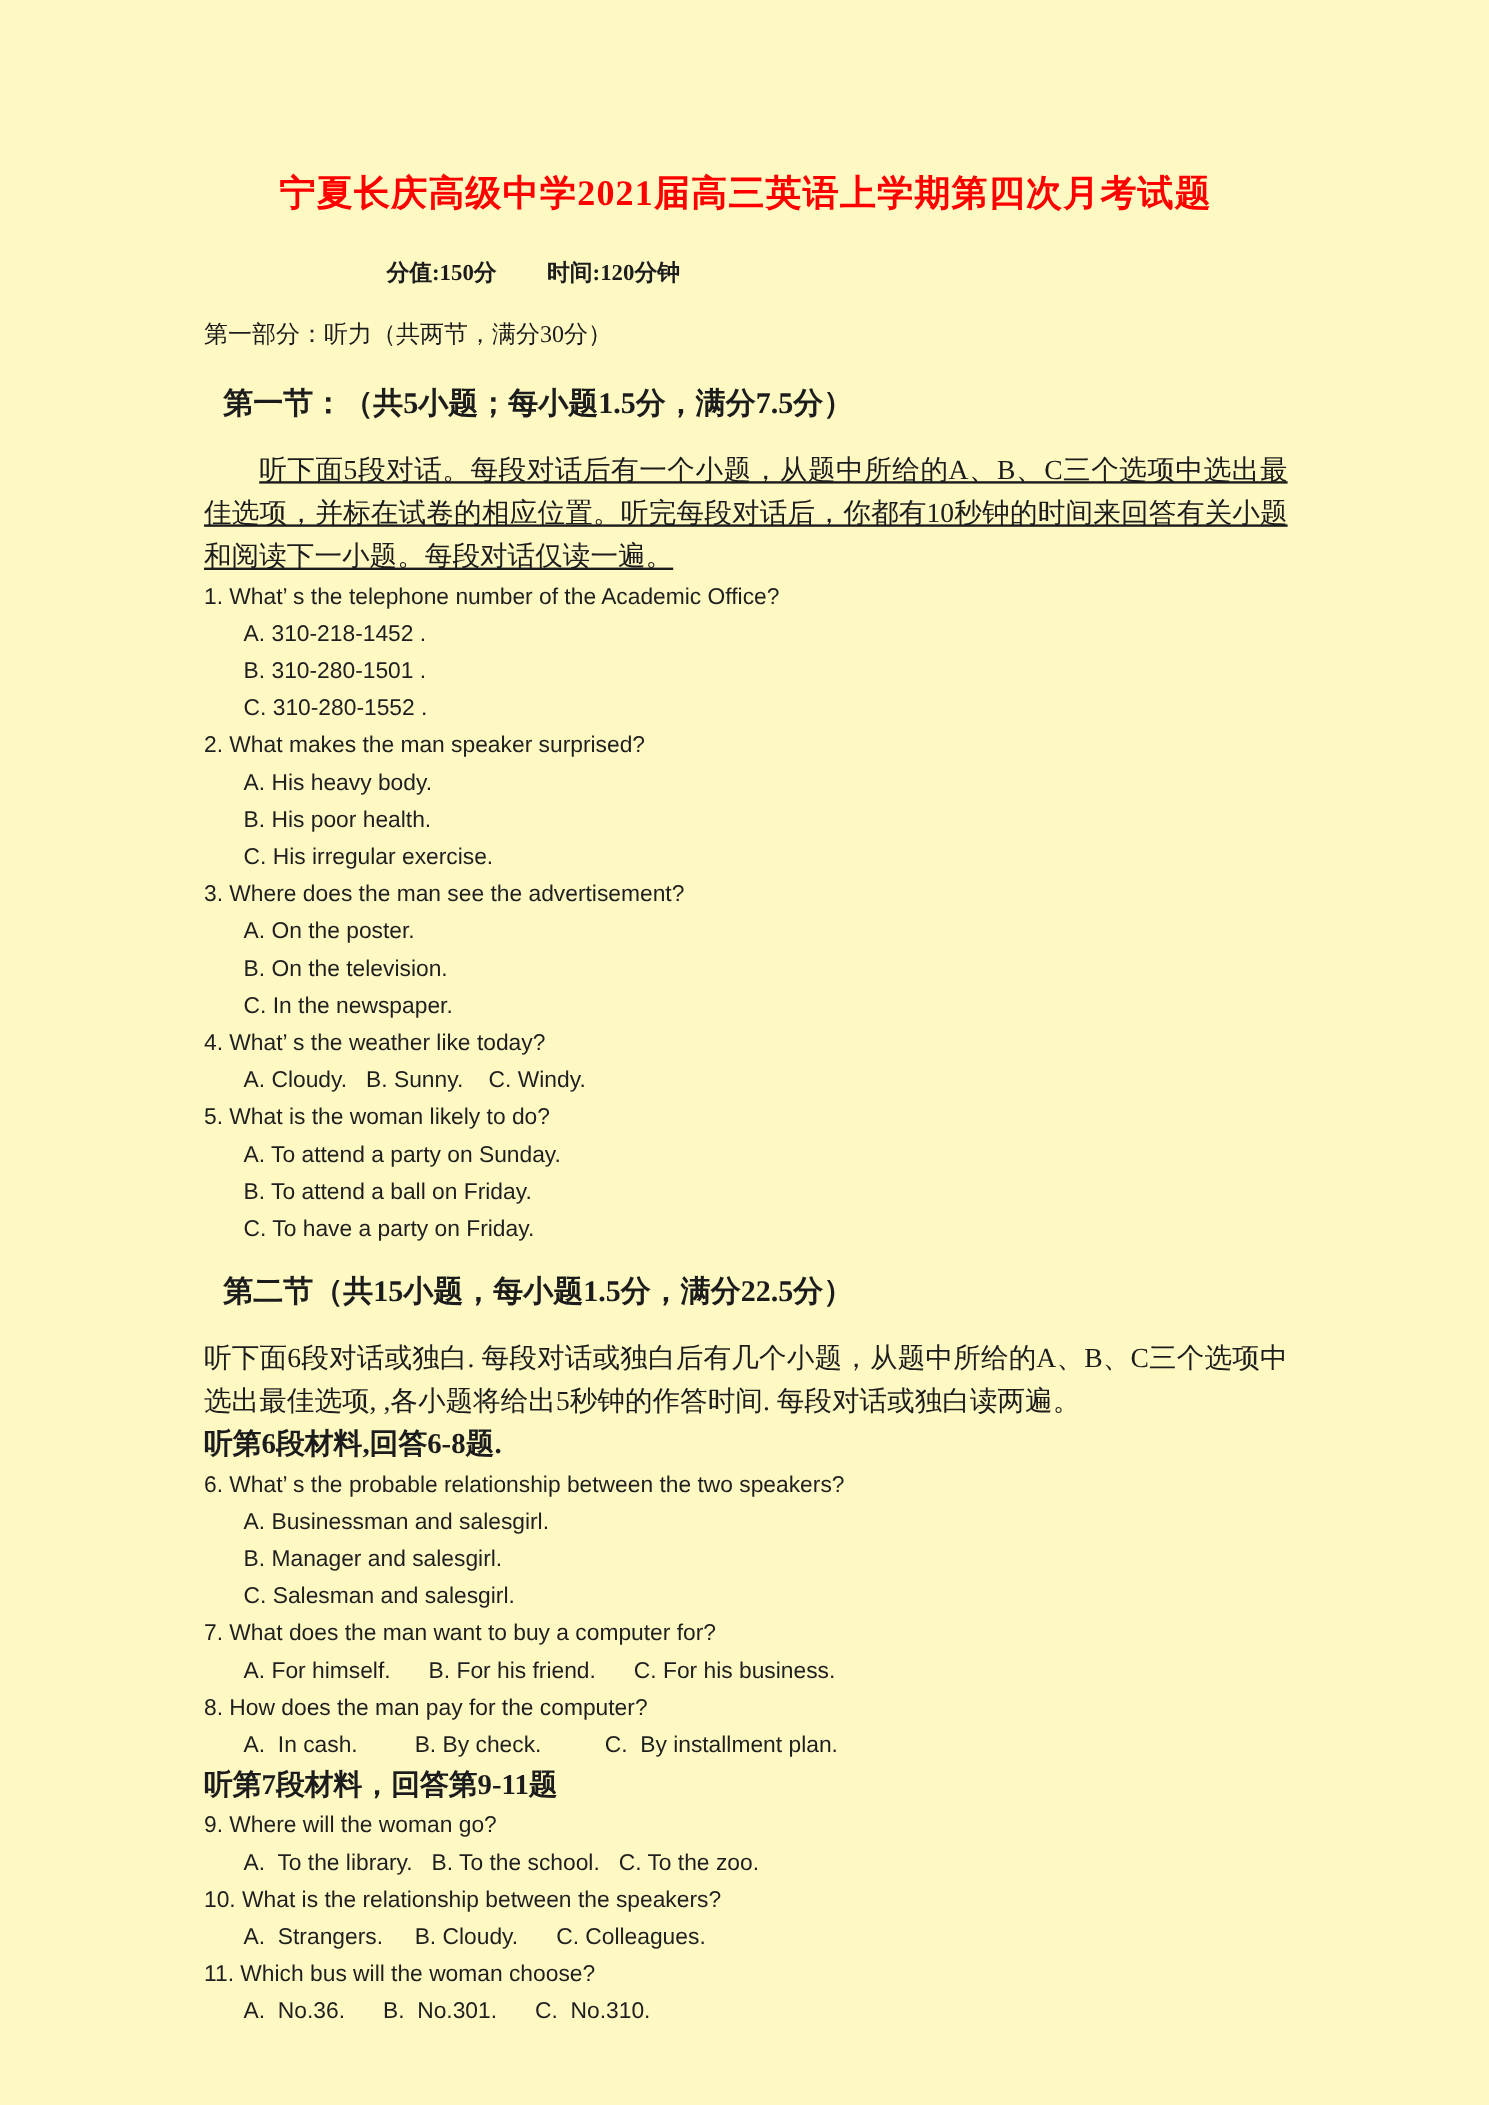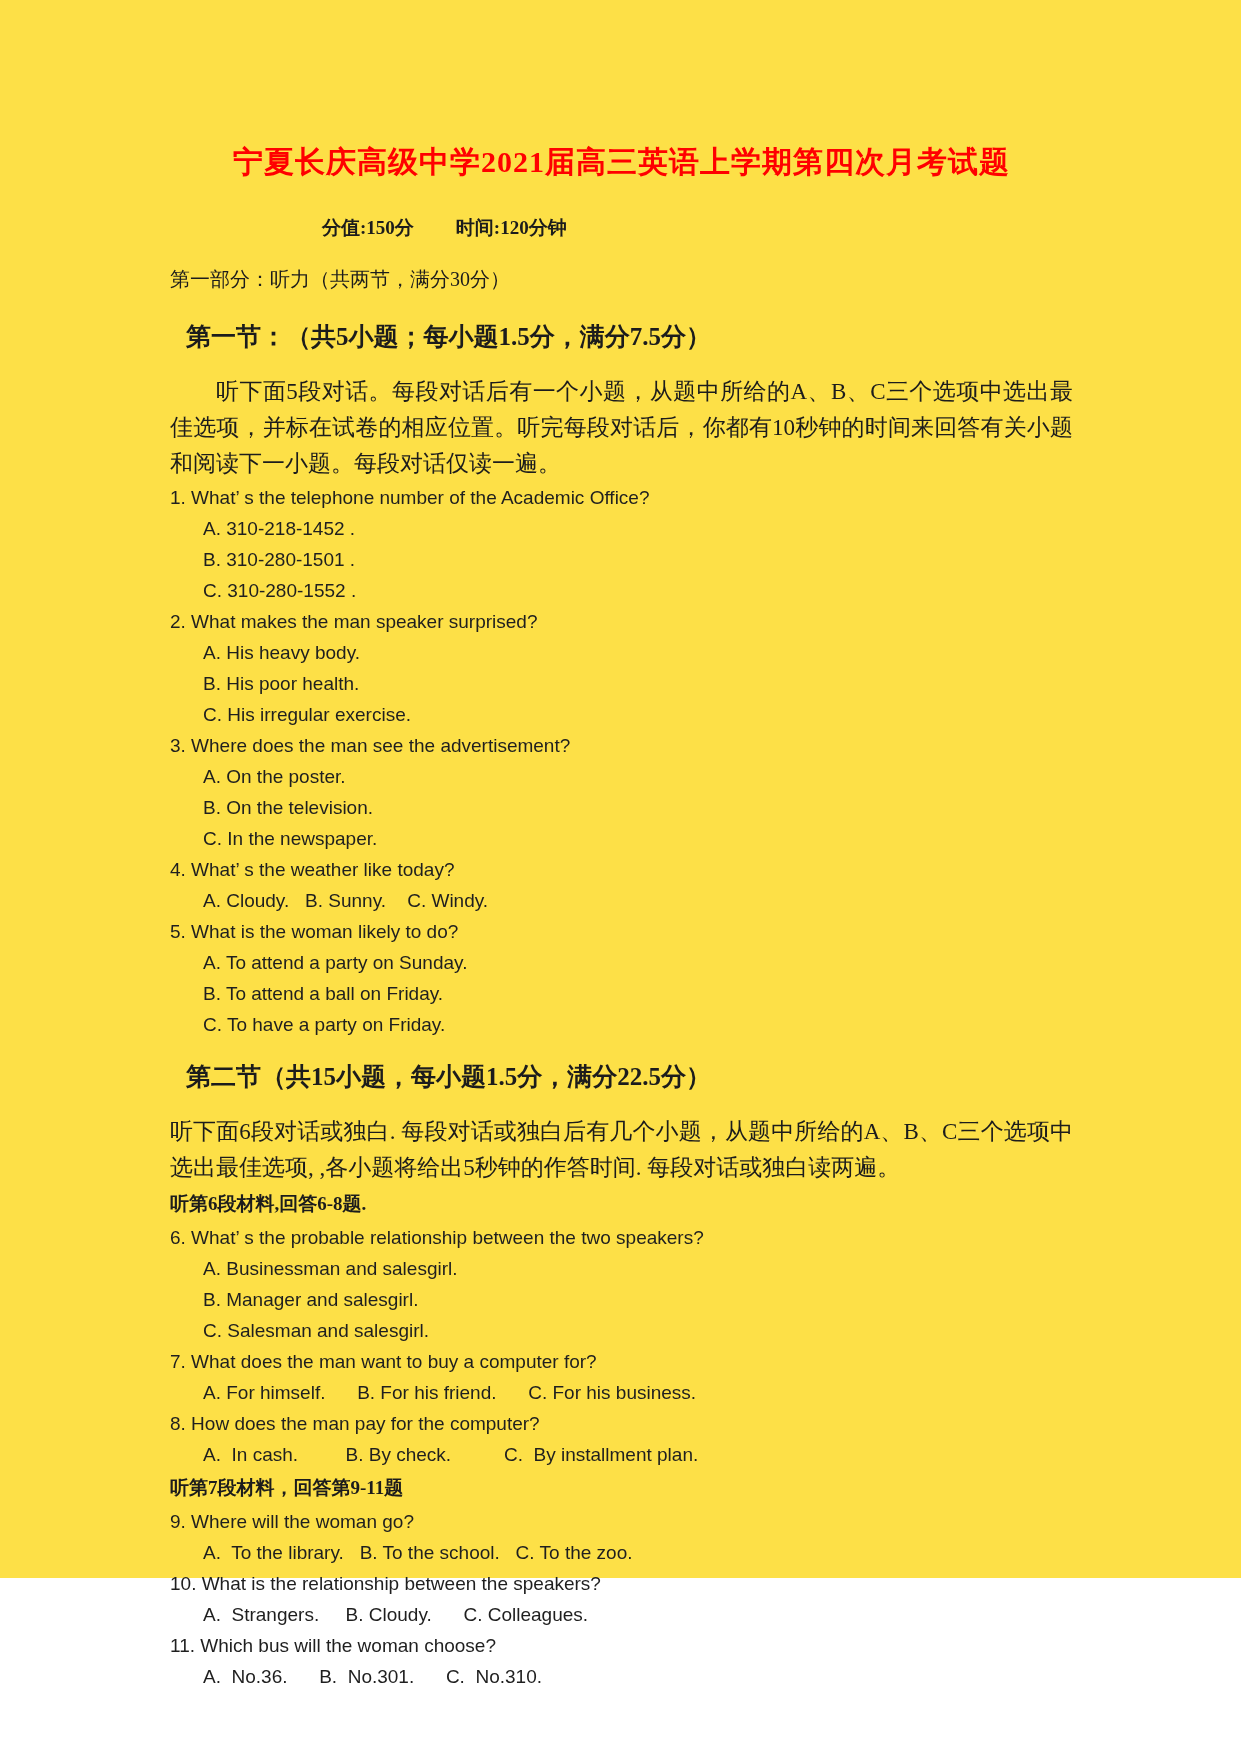--- a/index.html
+++ b/index.html
@@ -10,23 +10,23 @@
   body {
     width: 1241px;
     height: 1754px;
     overflow: hidden;
     color: #1c1c1c;
     font-family: "Liberation Serif", serif;
   }
   .page {
     box-sizing: border-box;
     width: 1241px;
-    height: 1578px;
+    height: 1754px;
     padding: 140px 168px 0 170px;
-    background: #fde047;
+    background: #fef9c3;
   }
   .title {
     margin: 0 0 24px 0;
     text-align: center;
     font-family: "Liberation Serif", serif;
     font-weight: 700;
     font-size: 30px;
     line-height: 44px;
     letter-spacing: 1px;
   }
@@ -53,24 +53,25 @@
     margin: 16px;
   }
   .para {
     margin: 0;
     font-size: 23px;
     line-height: 36px;
     text-align: justify;
   }
   .para.indent {
     text-indent: 2em;
+    text-decoration: underline;
   }
   .mat-heading {
     font-weight: 700;
-    font-size: 19px;
+    font-size: 24px;
     line-height: 36px;
     margin: 0;
   }
   .en {
     font-family: Liberation Sans, sans-serif;
     font-size: 19px;
     line-height: 31px;
     white-space: pre-wrap;
     color: #1f1f1f;
   }

